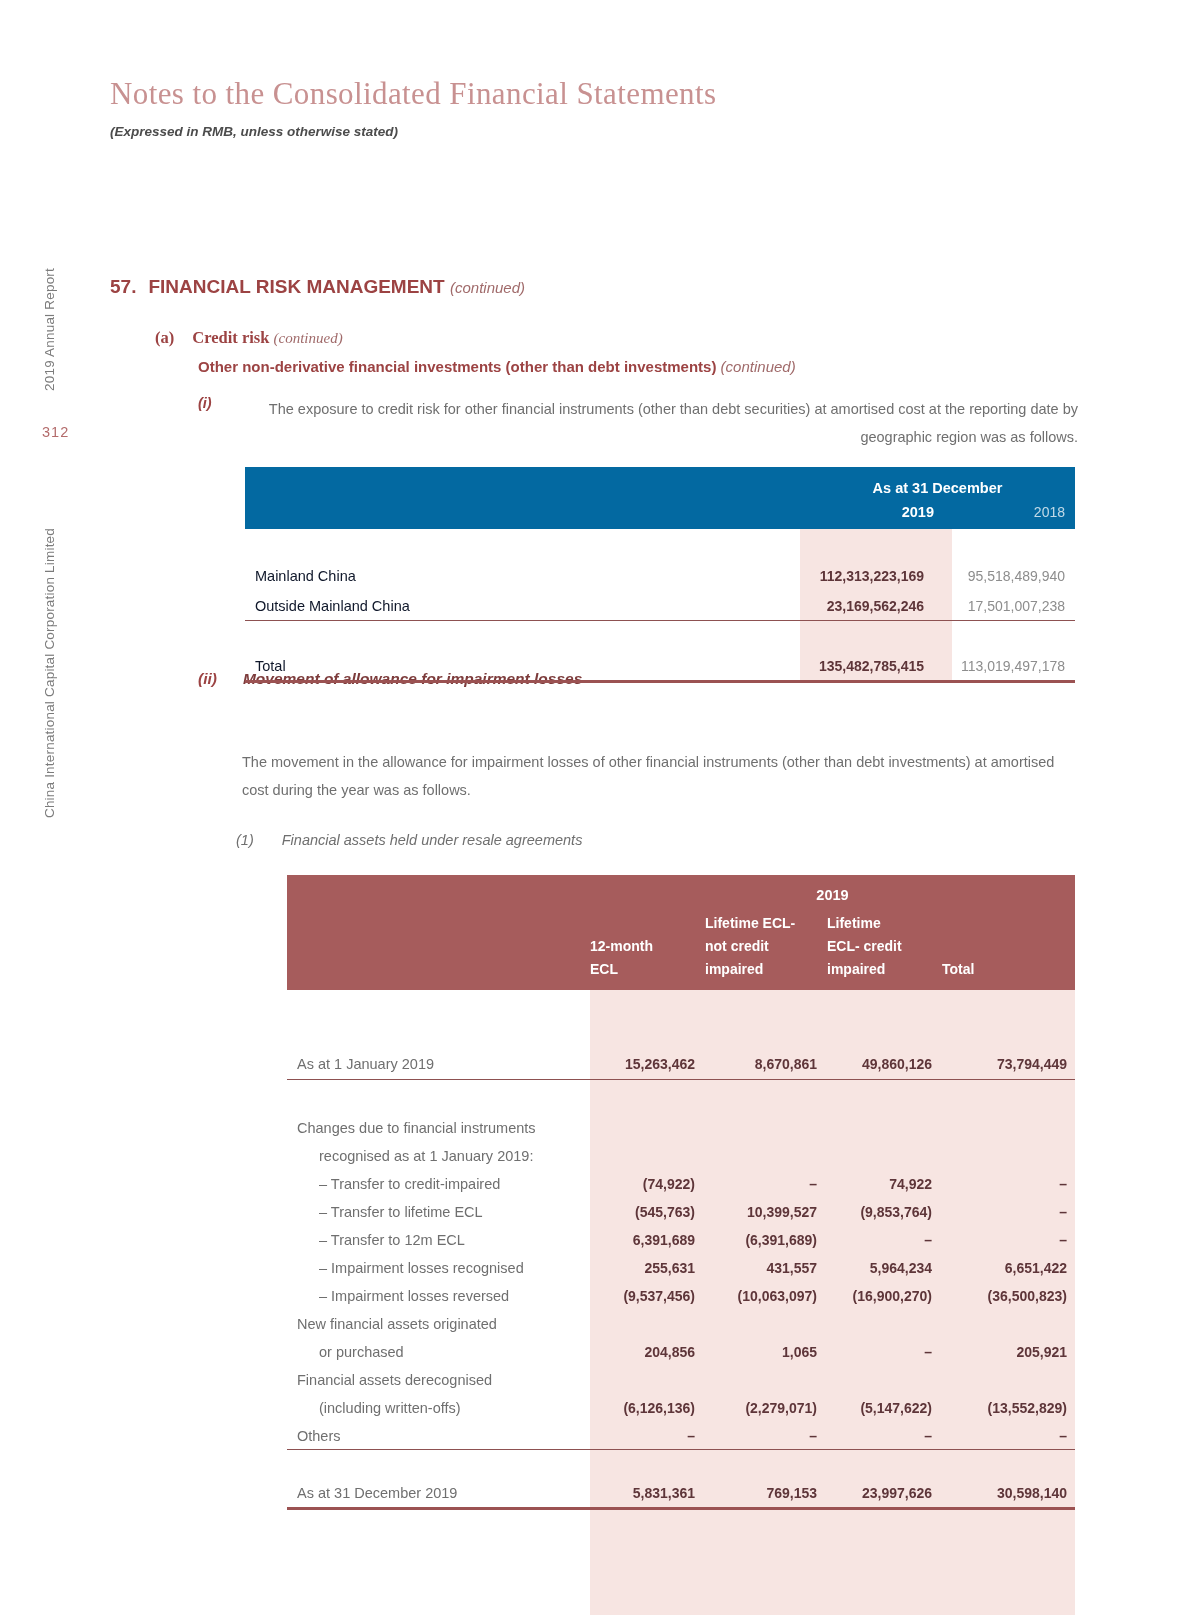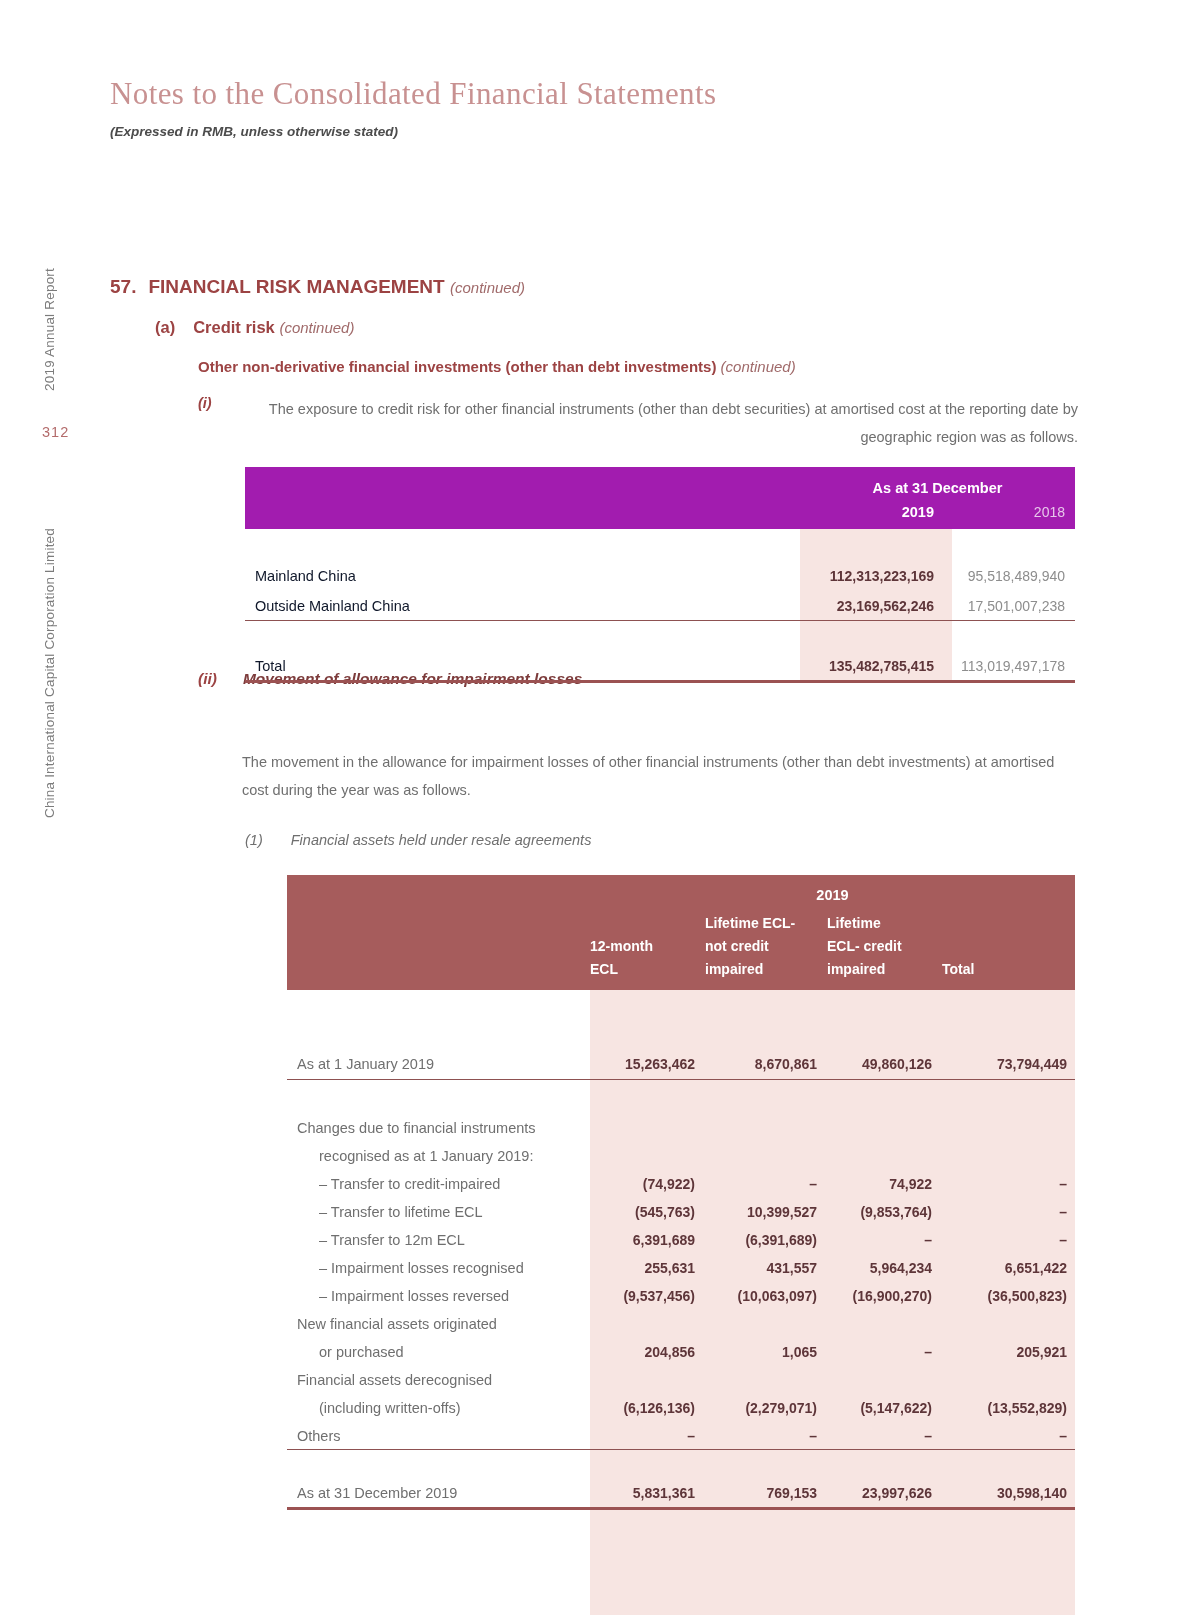--- a/index.html
+++ b/index.html
@@ -65,24 +65,25 @@
   .sec57 .num { margin-right: 12px; }
   .cont {
     font-weight: normal;
     font-style: italic;
     color: #a06a6a;
     font-size: 15px;
   }
   .sec-a {
     position: absolute;
     left: 155px;
-    top: 318px;
+    top: 328px;
     font-size: 16.5px;
     font-weight: bold;
     color: #9c4343;
+    font-family: Liberation Serif, serif;
   }
   .sec-a .letter { margin-right: 18px; }
   .subheading {
     position: absolute;
     left: 198px;
     top: 358px;
     font-size: 15px;
     font-weight: bold;
     color: #9c4343;
   }
@@ -112,21 +113,21 @@
   .table1 {
     position: absolute;
     left: 245px;
     top: 467px;
     width: 830px;
     height: 216px;
   }
   .t1-band {
     position: relative;
     height: 62px;
-    background: #a21caf;
+    background: #0369a1;
     display: flex;
     z-index: 2;
   }
   .t1-band .spacer { flex: 1; }
   .t1-band .year-area {
     width: 275px;
     padding-top: 9px;
     color: #ffffff;
   }
   .t1-band .group-label {
@@ -168,21 +169,21 @@
   }
   .t1-row .lbl {
     flex: 1;
     padding-left: 10px;
     font-size: 14.5px;
     color: #0f172a;
   }
   .t1-row .v19 {
     width: 152px;
     text-align: right;
-    padding-right: 18px;
+    padding-right: 28px;
     font-size: 14px;
     font-weight: bold;
     color: #5e3539;
   }
   .t1-row .v18 {
     width: 123px;
     text-align: right;
     padding-right: 10px;
     font-size: 14px;
     color: #8d8d8d;
@@ -207,21 +208,21 @@
     position: absolute;
     left: 242px;
     top: 748px;
     width: 840px;
     font-size: 14.5px;
     line-height: 28px;
     color: #6f6f6f;
   }
   .item-1 {
     position: absolute;
-    left: 245px;
+    left: 236px;
     top: 832px;
     font-size: 14.5px;
     font-style: italic;
     color: #6f6f6f;
   }
   .item-1 .n { margin-right: 28px; }
   
   .table2 {
     position: absolute;
     left: 287px;

